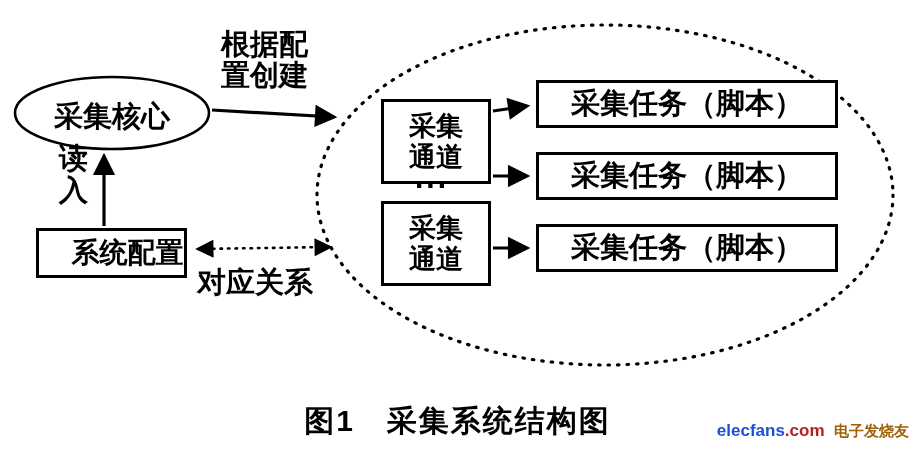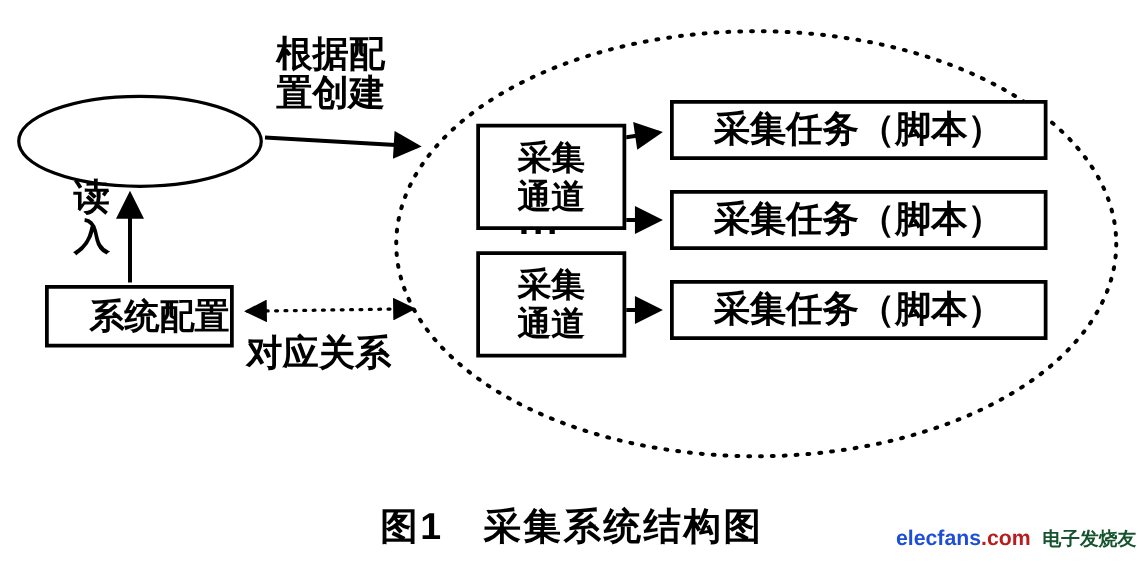--- a/index.html
+++ b/index.html
@@ -26,21 +26,21 @@
   
   .box {
     border: 3px solid #000;
     background: #fff;
     display: flex;
     align-items: center;
     justify-content: center;
     text-align: center;
   }
   .config-box { left: 36px; top: 228px; width: 151px; height: 50px; font-size: 28px; padding-left: 32px; }
-  .channel-box { left: 381px; width: 120px; height: 85px; font-size: 27px; line-height: 31px; }
+  .channel-box { left: 381px; width: 110px; height: 85px; font-size: 27px; line-height: 31px; }
   .ch1 { top: 99px; }
   .ch2 { top: 201px; }
   .wrap2 { display: inline-block; width: 58px; word-break: break-all; text-align: center; }
   .task-box { left: 536px; width: 302px; height: 48px; font-size: 29px; white-space: nowrap; }
   .t1 { top: 80px; }
   .t2 { top: 152px; }
   .t3 { top: 224px; }
 
   
   .core-label { left: 15px; top: 97px; width: 194px; text-align: center; font-size: 29px; }
@@ -72,20 +72,21 @@
 
     <line class="arrow" x1="212" y1="110" x2="334" y2="117" marker-end="url(#ah)"></line>
     <line class="arrow" x1="104" y1="226" x2="104" y2="156" marker-end="url(#ah)"></line>
     <line class="arrow dotted" x1="198" y1="249" x2="330" y2="247" marker-start="url(#ah)" marker-end="url(#ah)"></line>
 
     <line class="arrow" x1="493" y1="111" x2="527" y2="106" marker-end="url(#ah)"></line>
     <line class="arrow" x1="493" y1="176" x2="527" y2="176" marker-end="url(#ah)"></line>
     <line class="arrow" x1="493" y1="248" x2="527" y2="248" marker-end="url(#ah)"></line>
   </svg>
 
+  <div class="abs core-label">采集核心</div>
 
   <div class="abs create-label">根据配置创建</div>
 
   <div class="abs readin-label">读入</div>
 
   <div class="abs box config-box">
     <span>系统配置</span>
   </div>
 
   <div class="abs mapping-label">对应关系</div>
@@ -107,16 +108,16 @@
     <span>采集任务（脚本）</span>
   </div>
   <div class="abs box task-box t3">
     <span>采集任务（脚本）</span>
   </div>
 
   <div class="abs caption">图1　采集系统结构图</div>
 
   <div class="abs watermark">
     <span class="wm-brand" style="color: #1d4ed8;">elecfans</span><span class="wm-brand" style="color: #b91c1c;">.com</span>
-    <span class="wm-cn" style="color: #14532d;">电子发烧友</span>
+    <span class="wm-cn" style="color: #a16207;">电子发烧友</span>
   </div>
 
 </div>
 
 </body></html>

